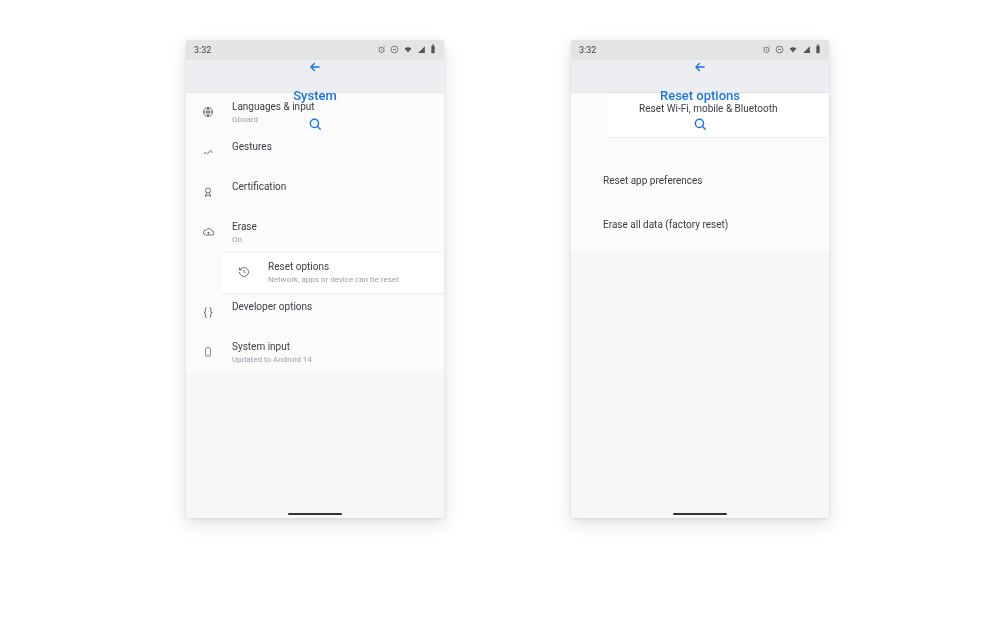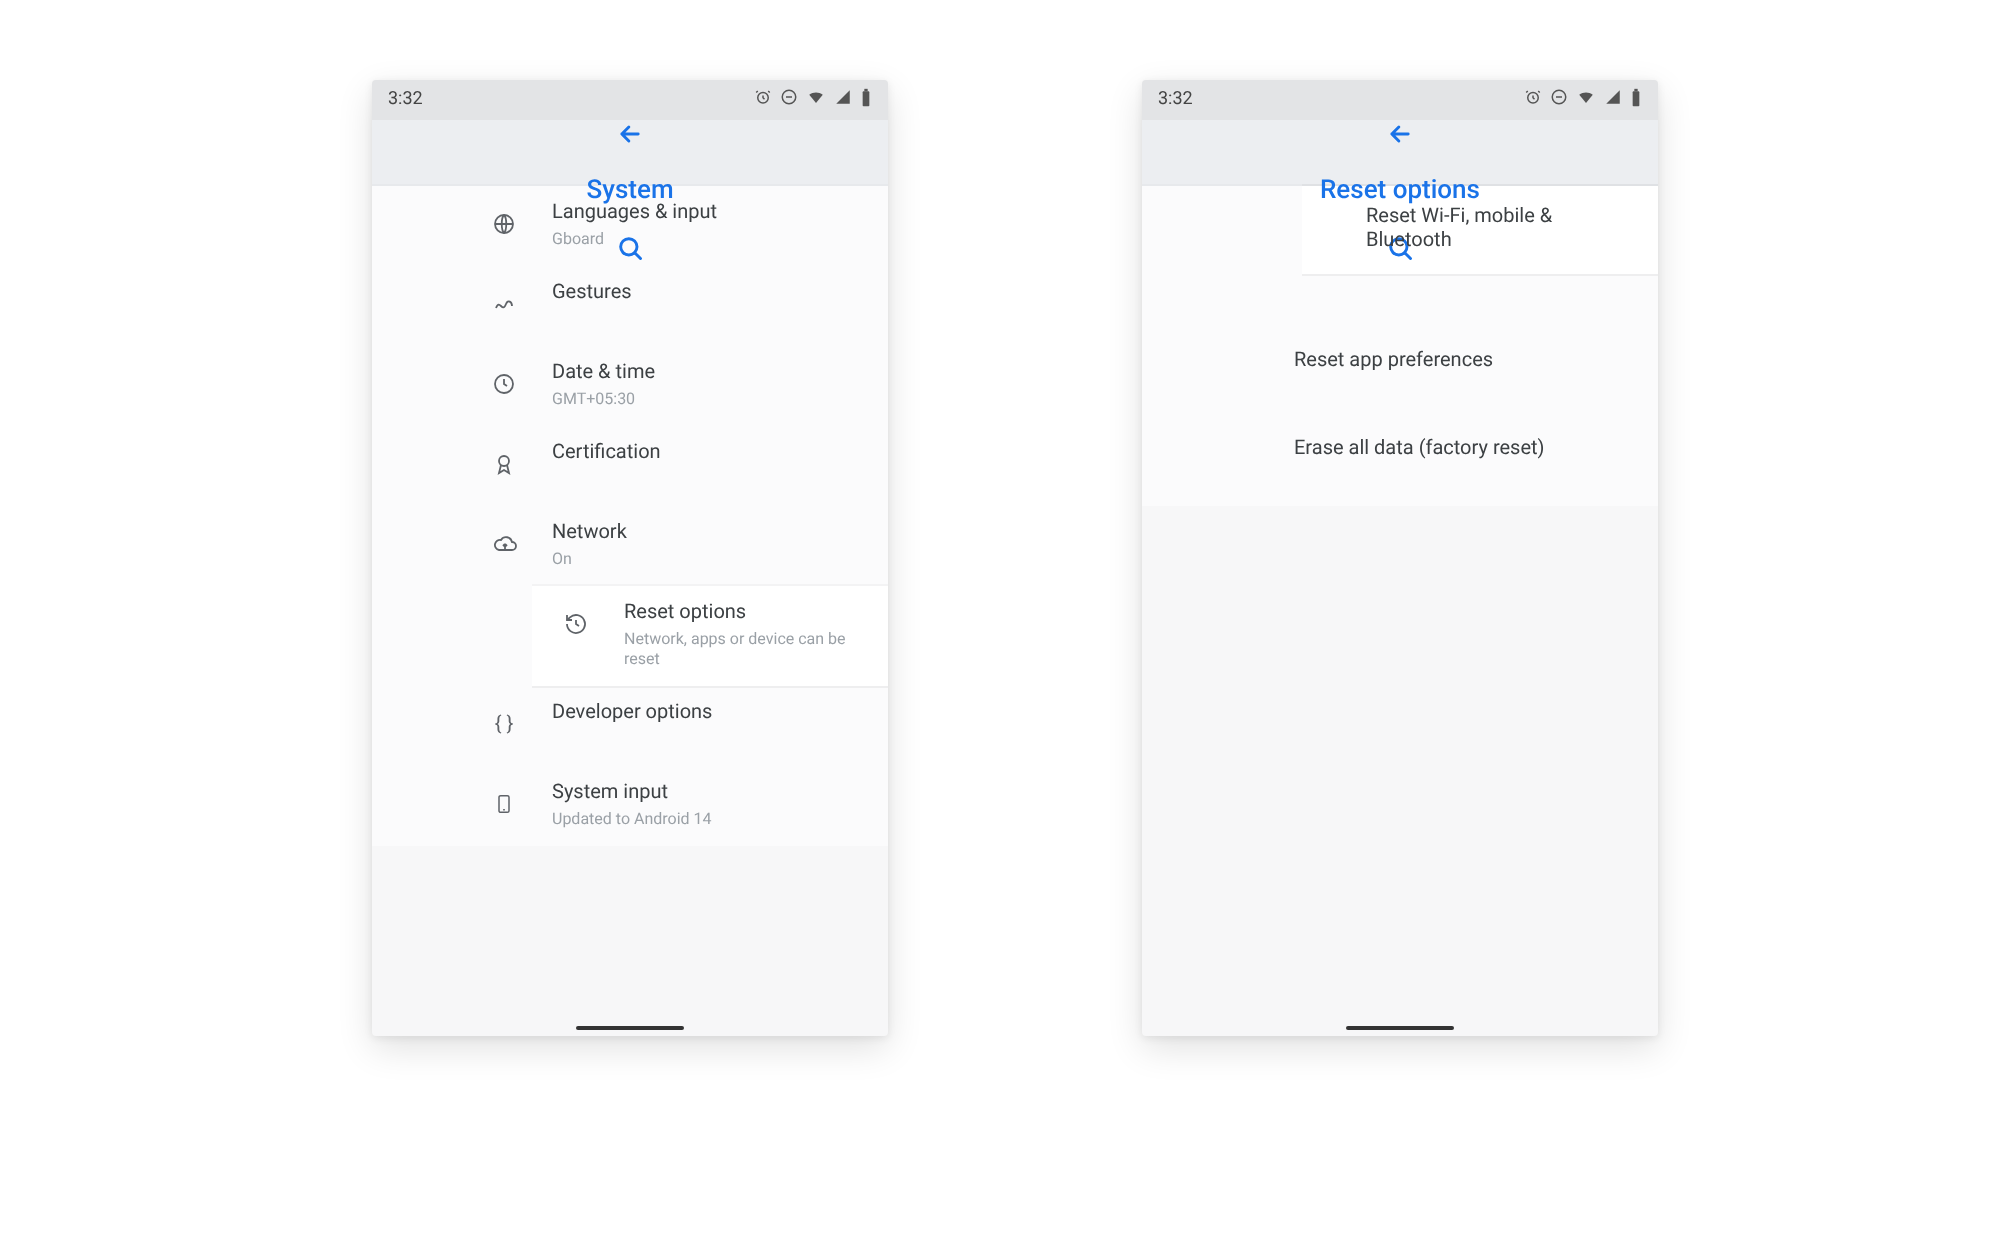--- a/index.html
+++ b/index.html
@@ -57,21 +57,21 @@
   }
   .appbar-title {
     flex: 1;
     font-size: 13px;
     font-weight: 500;
     color:#1a73e8;
   }
   .icon-btn { width:16px; height:16px; display:flex; align-items:center; justify-content:center; cursor:pointer; }
 
   
-  .list { background:#fbfbfc;padding-left:44px; }
+  .list { background:#fbfbfc; }
   .row {
     display:flex;
     align-items:flex-start;
     gap: 16px;
     padding: 8px 14px;
     min-height: 24px;
     cursor:pointer;
   }
   .row-icon {
     width:16px;
@@ -169,53 +169,41 @@
         <div class="row-icon">
           <svg width="12" height="12" viewBox="0 0 24 24" fill="none" stroke="currentColor" stroke-width="1.8">
               <path d="M4 16c4-10 6 6 10-4 2-5 6-2 6 2"></path>
             </svg>
         </div>
         <div class="row-texts">
           <div class="row-label">Gestures</div>
         </div>
       </div>
 
-      <div class="row">
-        <div class="row-icon">
-          <svg width="12" height="12" viewBox="0 0 24 24" fill="none" stroke="currentColor" stroke-width="1.8">
-              <circle cx="12" cy="12" r="9"></circle>
-              <path d="M12 7v5l3 2"></path>
-            </svg>
-        </div>
-        <div class="row-texts">
-          <div class="row-label">Date &amp; time</div>
-          <div class="row-sub">GMT+05:30</div>
-        </div>
-      </div>
 
       <div class="row">
         <div class="row-icon">
           <svg width="12" height="12" viewBox="0 0 24 24" fill="none" stroke="currentColor" stroke-width="1.8">
               <circle cx="12" cy="9" r="5"></circle>
               <path d="M9 13l-2 8 5-3 5 3-2-8"></path>
             </svg>
         </div>
         <div class="row-texts">
           <div class="row-label">Certification</div>
         </div>
       </div>
 
       <div class="row">
         <div class="row-icon">
           <svg width="13" height="12" viewBox="0 0 24 24" fill="none" stroke="currentColor" stroke-width="1.8">
               <path d="M19 18a4 4 0 0 0 0-8 6 6 0 0 0-11-2 5 5 0 0 0-2 10h13zM12 17v-5m0 0-2 2m2-2 2 2"></path>
             </svg>
         </div>
         <div class="row-texts">
-          <div class="row-label">Network</div>
+          <div class="row-label">Erase</div>
           <div class="row-sub">On</div>
         </div>
       </div>
 
       <div class="row highlight">
         <div class="row-icon">
           <svg width="12" height="12" viewBox="0 0 24 24" fill="none" stroke="currentColor" stroke-width="1.8">
               <path d="M3 12a9 9 0 1 0 3-6.7L3 8"></path>
               <path d="M3 3v5h5M12 8v4l3 2"></path>
             </svg>

